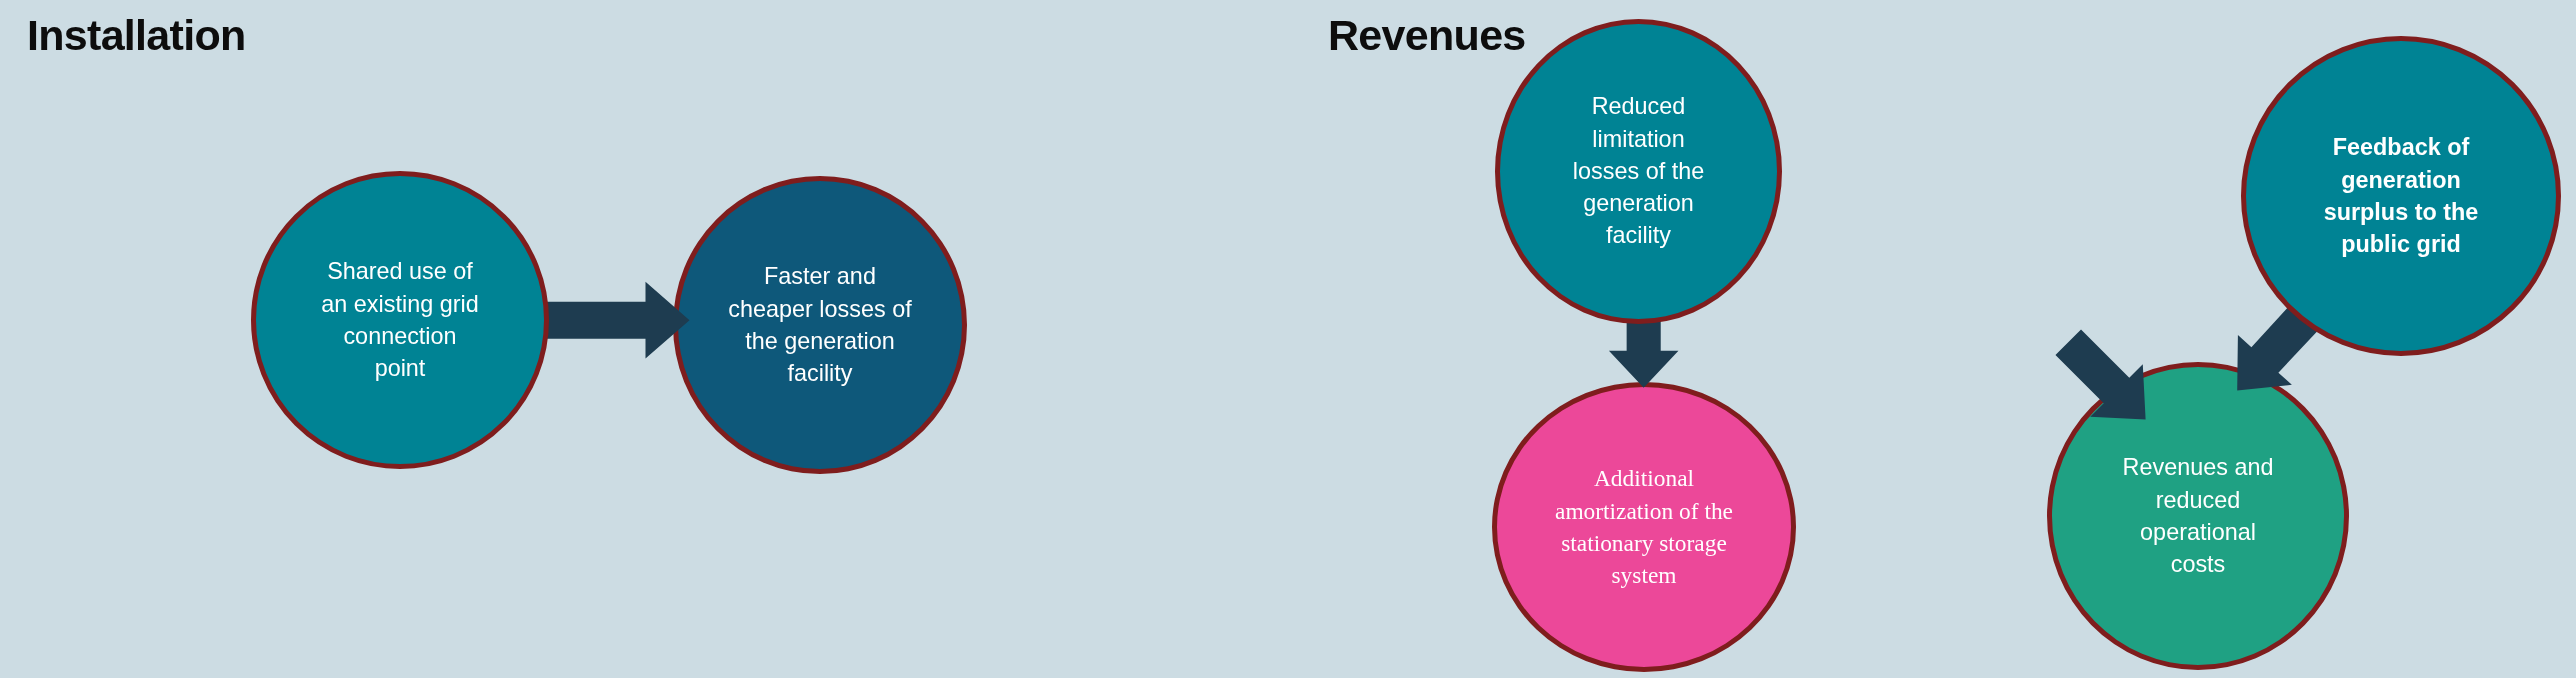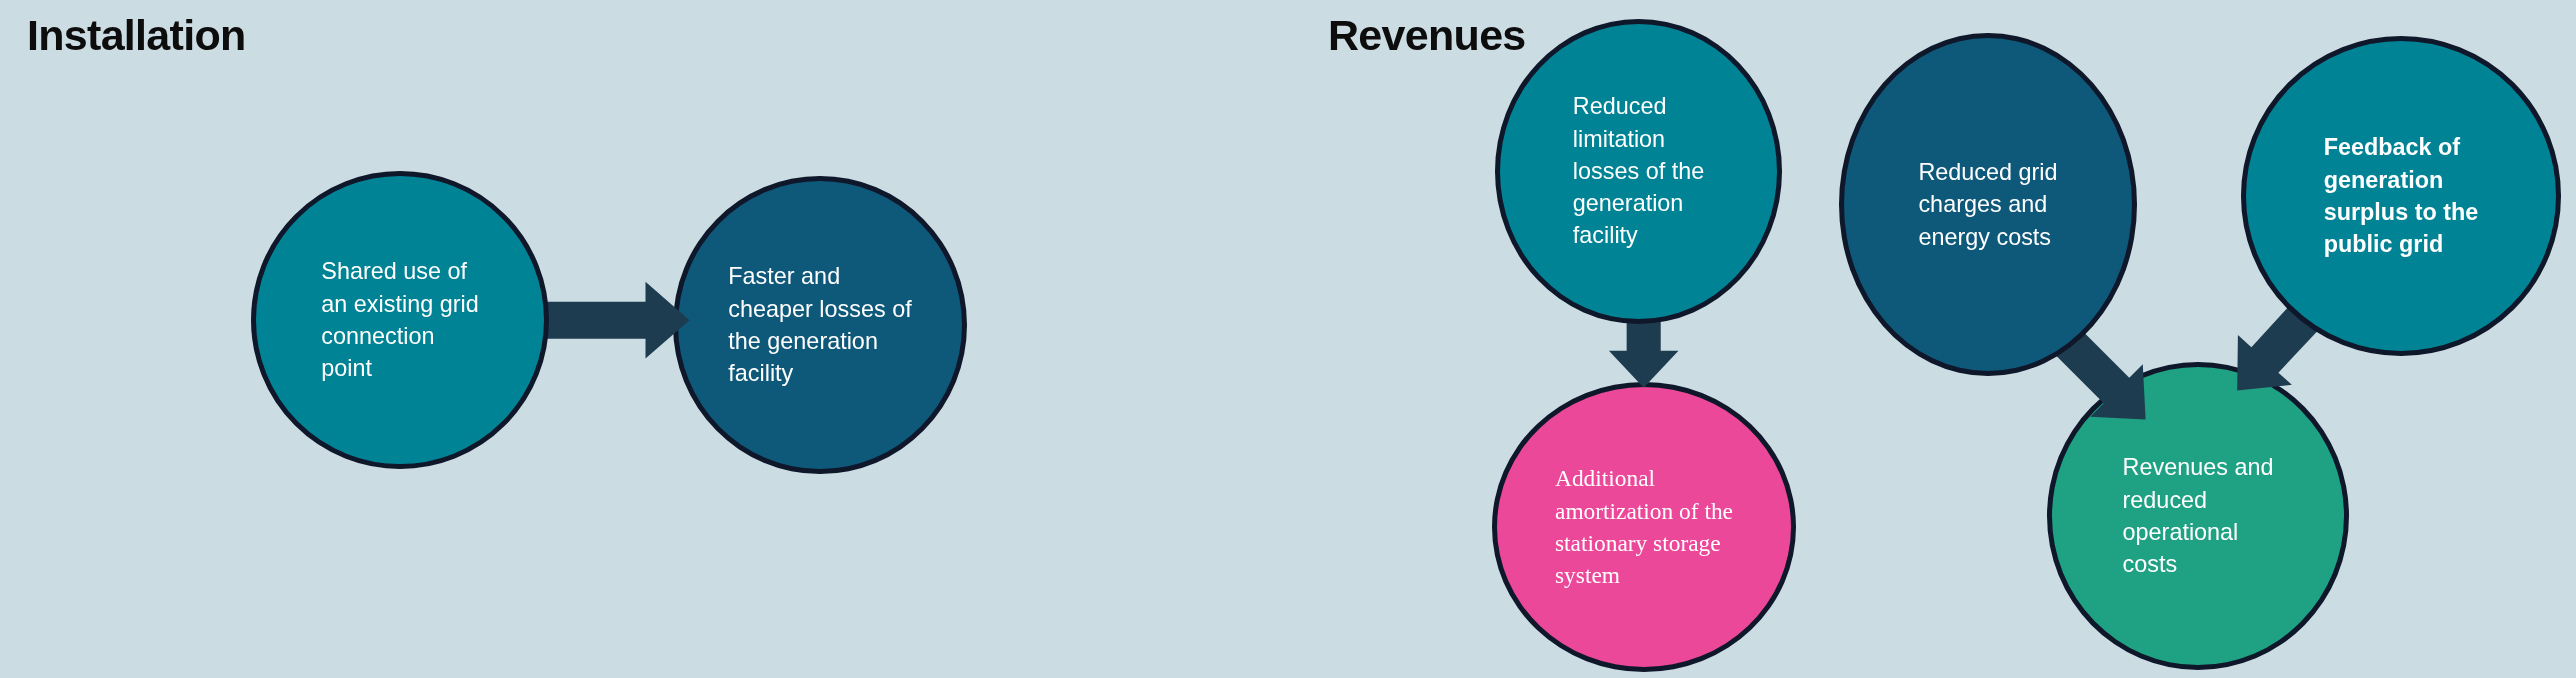--- a/index.html
+++ b/index.html
@@ -20,25 +20,26 @@
     letter-spacing: -0.7px;
     line-height: 1.05;
     z-index: 4;
   }
   #title-installation { left: 27px; }
   #title-operation   { left: 1328px; }
 
   .node {
     position: absolute;
     border-radius: 50%;
-    border: 5px solid #0f172a;
+    border: 5px solid #7f1d1d;
     box-sizing: border-box;
     display: flex;
     align-items: center;
     justify-content: center;
+    text-align: center;
     color: #ffffff;
     font-size: 23.4px;
     line-height: 1.38;
     white-space: pre-line;
     padding: 0 12.8px;
   }
 
   
   .node.target { z-index: 1; }
   .node.source { z-index: 3; }
@@ -92,25 +93,20 @@
   </div>
 
   <div id="node-reduced-limitation" class="node source" style="background: rgb(0, 131, 148);">
     <span>Reduced
 limitation
 losses of the
 generation
 facility</span>
   </div>
 
-  <div id="node-reduced-grid-charges" class="node source" style="background: rgb(14, 88, 122);">
-    <span>Reduced grid
-charges and
-energy costs</span>
-  </div>
 
   <div id="node-feedback-surplus" class="node source" style="background: rgb(0, 131, 148);">
     <span>Feedback of
 generation
 surplus to the
 public grid</span>
   </div>
 
   <div id="node-additional-amortization" class="node target" style="background: #ec4899; font-family: Liberation Serif, serif;">
     <span>Additional

